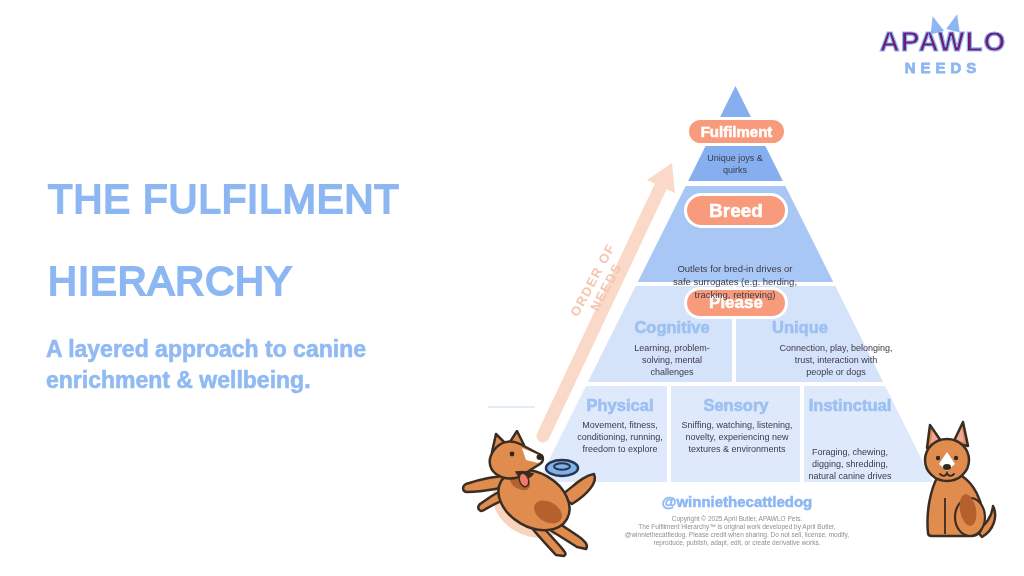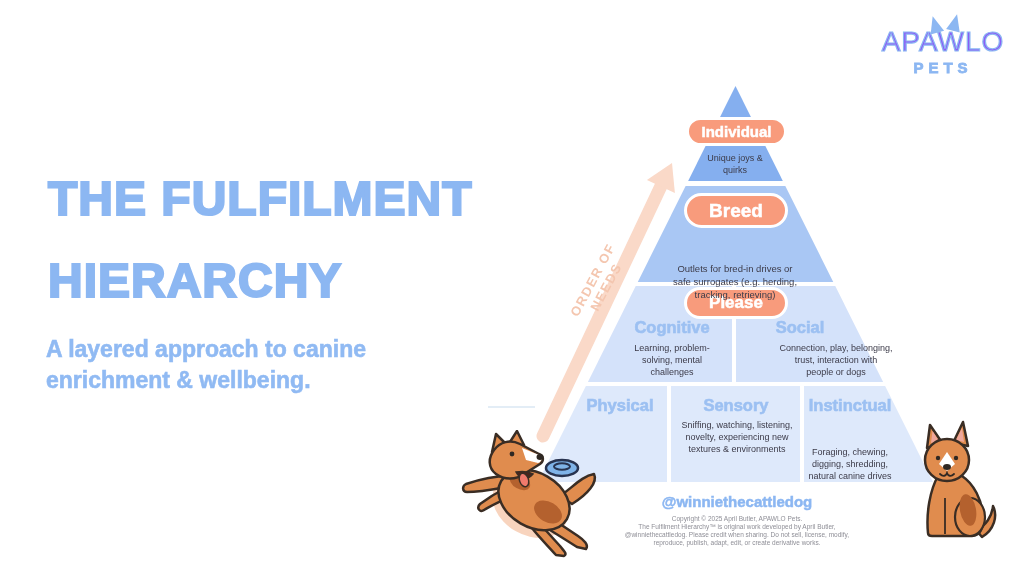--- a/index.html
+++ b/index.html
@@ -1,28 +1,28 @@
 <!DOCTYPE html>
 <html><head>
 <meta charset="utf-8">
 <style>
   html,body{margin:0;padding:0;background:#fff;}
   .canvas{position:relative;width:1024px;height:576px;background:#ffffff;overflow:hidden;
           font-family:"Liberation Sans","DejaVu Sans",sans-serif;}
 
   
   .logo{position:absolute;left:868px;top:26px;width:150px;text-align:center;}
-  .logo-name{font-size:28px;font-weight:400;color:#8b5cf6;letter-spacing:1px;-webkit-text-stroke:1.2px #8CB7F2;}
+  .logo-name{font-size:28px;font-weight:700;color:#701a75;letter-spacing:1px;-webkit-text-stroke:1.2px #8CB7F2;}
   .logo-sub{font-size:15px;font-weight:900;color:#8CB7F2;letter-spacing:5px;margin-top:1px;-webkit-text-stroke:0.8px #8CB7F2;}
   .ear{position:absolute;width:0;height:0;border-left:7px solid transparent;border-right:7px solid transparent;border-bottom:17px solid #8CB7F2;}
   .ear-l{left:60px;top:-10px;transform:rotate(-16deg);}
   .ear-r{left:80px;top:-12px;transform:rotate(14deg);}
 
   
-  .title{position:absolute;left:48px;top:158px;font-size:48px;line-height:82px;font-weight:700;
+  .title{position:absolute;left:48px;top:158px;font-size:40px;line-height:82px;font-weight:400;
          color:#8CB7F2;-webkit-text-stroke:2.2px #8CB7F2;letter-spacing:1px;}
   .subtitle{position:absolute;left:46px;top:334px;font-size:23px;line-height:31px;font-weight:800;
             color:#90BAF3;white-space:pre-line;-webkit-text-stroke:0.6px #90BAF3;}
 
   
   .faint-line{position:absolute;left:488px;top:406px;width:47px;height:2px;background:#E3EDF6;}
   .order-label{position:absolute;left:530px;top:271px;width:130px;height:20px;text-align:center;
                transform:rotate(-62deg);font-size:13px;font-weight:900;letter-spacing:1.5px;
                color:#F4C6AF;text-transform:uppercase;}
   .arrow-svg{position:absolute;left:0;top:0;pointer-events:none;}
@@ -76,21 +76,21 @@
 </style>
 </head>
 <body>
 
 <div class="canvas">
 
   <div class="logo">
     <span class="ear ear-l"></span>
     <span class="ear ear-r"></span>
     <div class="logo-name">APAWLO</div>
-    <div class="logo-sub">PETS</div>
+    <div class="logo-sub">NEEDS</div>
   </div>
 
   <div class="title">
     <div>THE FULFILMENT</div>
     <div>HIERARCHY</div>
   </div>
   <div class="subtitle">A layered approach to canine
 enrichment &amp; wellbeing.</div>
 
   <div class="faint-line"></div>
@@ -104,40 +104,43 @@
   <div class="pyramid">
     <div class="band band1"></div>
     <div class="band band2"></div>
     <div class="band band3"></div>
     <div class="band band4"></div>
     <div class="vdiv vdiv3"></div>
     <div class="vdiv vdiv4a"></div>
     <div class="vdiv vdiv4b"></div>
   </div>
 
-  <div class="pill pill-individual">Individual</div>
+  <div class="pill pill-individual">Fulfilment</div>
   <div class="pill pill-breed">Breed</div>
   <div class="pill pill-species">Please</div>
 
   <div class="lvlbody txt-individual">Unique joys &amp;
 quirks</div>
   <div class="lvlbody txt-breed">Outlets for bred-in drives or
 safe surrogates (e.g. herding,
 tracking, retrieving)</div>
 
   <div class="colhead head-cognitive">Cognitive</div>
   <div class="lvlbody txt-cognitive">Learning, problem-
 solving, mental
 challenges</div>
-  <div class="colhead head-social">Social</div>
+  <div class="colhead head-social">Unique</div>
   <div class="lvlbody txt-social">Connection, play,  belonging,
 trust, interaction with
 people or dogs</div>
 
   <div class="colhead head-physical">Physical</div>
+  <div class="lvlbody txt-physical">Movement, fitness,
+conditioning, running,
+freedom to explore</div>
   <div class="colhead head-sensory">Sensory</div>
   <div class="lvlbody txt-sensory">Sniffing, watching, listening,
 novelty, experiencing new
 textures &amp; environments</div>
   <div class="colhead head-instinctual">Instinctual</div>
   <div class="lvlbody txt-instinctual">Foraging, chewing,
 digging, shredding,
 natural canine drives</div>
 
   <div class="handle">@winniethecattledog</div>

